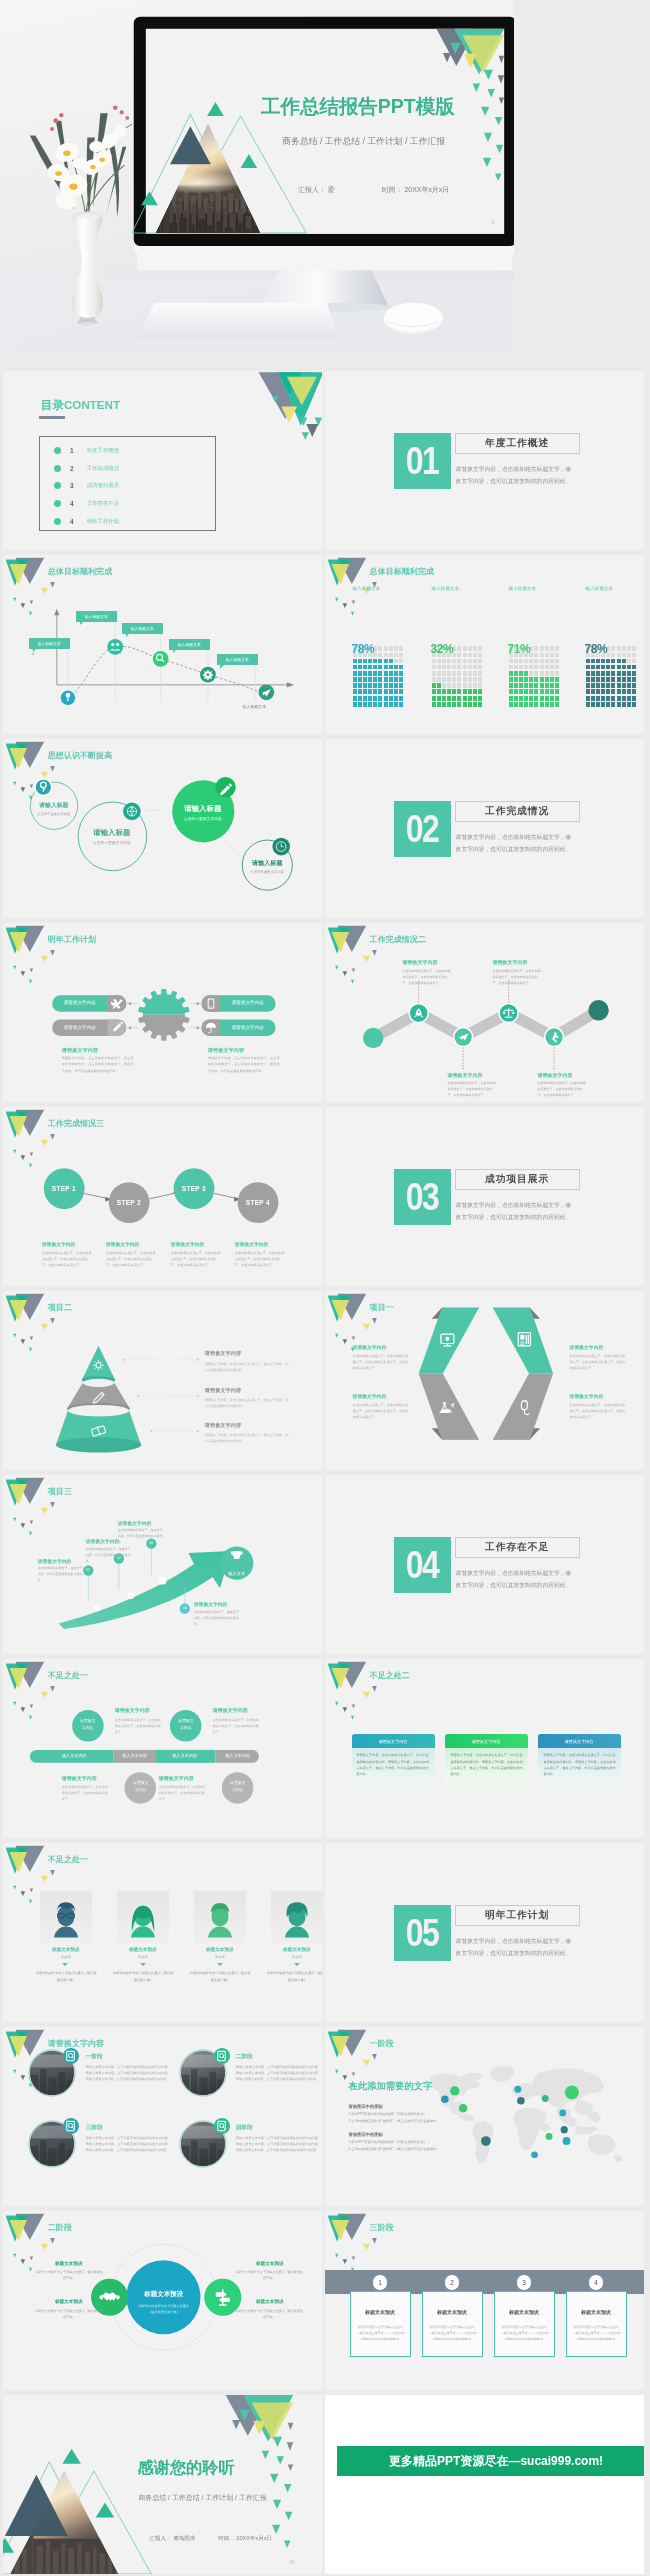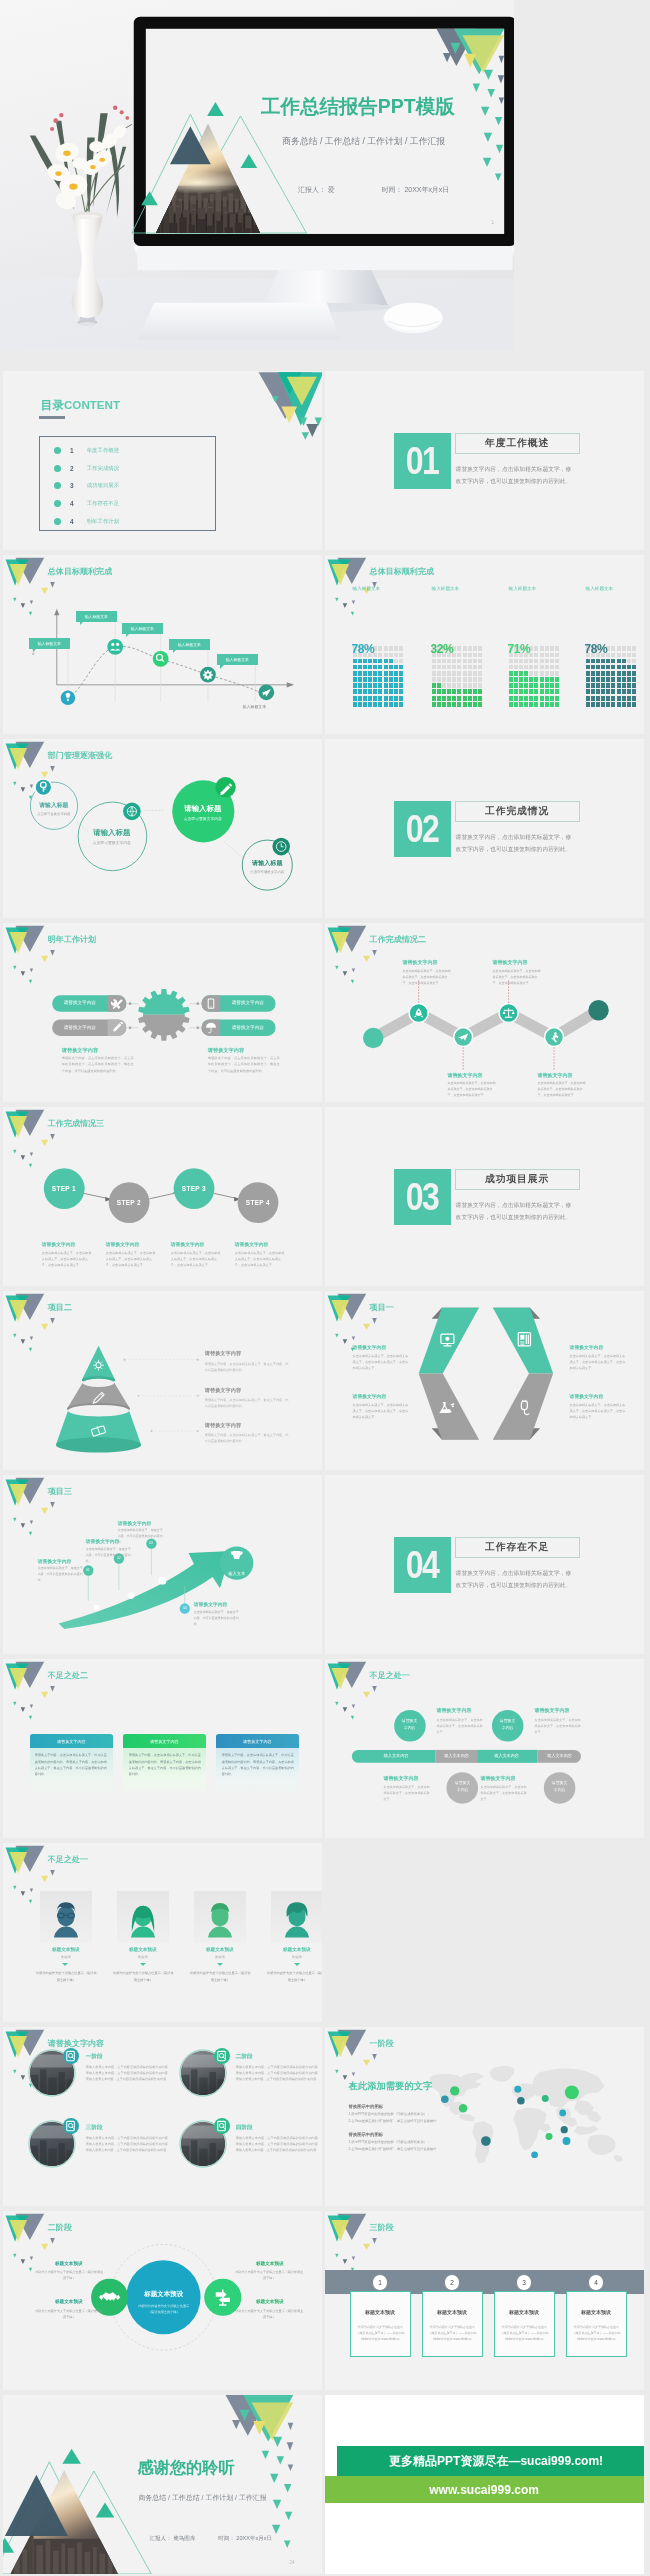--- a/index.html
+++ b/index.html
@@ -876,21 +876,21 @@
             <div style="position: absolute; left: 260px; top: 87px; font-size: 12px; font-weight: bold; letter-spacing: -0.5px; color: rgb(60, 127, 134);">78%</div>
           </div>
     </div>
   </div>
 
   <div class="row">
     <div class="slide">
       <svg class="deco" viewBox="0 0 120 100">
             <use href="#decoTris"></use>
           </svg>
-      <div class="stitle">部门管理逐渐强化</div>
+      <div class="stitle">思想认识不断提高</div>
       <svg class="abs" style="left:0;top:0;width:319px;height:179px" viewBox="0 0 344 193">
         <g stroke="#cfcfcf" stroke-width="0.6" fill="none" stroke-dasharray="2,1.6">
           <path d="M80 90 L92 100"></path>
               <path d="M153 77 L173 77"></path>
               <path d="M238 110 L258 128"></path>
         </g>
         <circle cx="55" cy="72" r="25.5" fill="none" stroke="#4aa9a0" stroke-width="0.8"></circle>
         <circle cx="118" cy="105" r="37" fill="none" stroke="#3da88f" stroke-width="0.9"></circle>
         <circle cx="216" cy="78" r="33.5" fill="#2bcc76"></circle>
         <circle cx="285" cy="136" r="27" fill="none" stroke="#2a8c74" stroke-width="0.9"></circle>
@@ -1304,43 +1304,20 @@
             <span>04</span>
           </div>
       <div class="sechead">
             <span>工作存在不足</span>
           </div>
       <div class="secdesc">请替换文字内容，点击添加相关标题文字，修改文字内容，也可以直接复制你的内容到此。</div>
     </div>
   </div>
 
   <div class="row">
-    <div class="slide right">
-      <svg class="deco" viewBox="0 0 120 100">
-            <use href="#decoTris"></use>
-          </svg>
-      <div class="stitle">不足之处二</div>
-      <div id="lack2">
-            <div style="position: absolute; left: 27px; top: 75px; width: 83px; height: 63px; background: linear-gradient(rgb(201, 233, 238) 0%, rgb(220, 240, 234) 40%, rgb(238, 246, 241) 72%, rgb(242, 242, 242) 100%); border-radius: 2.8px;"></div>
-            <div style="position: absolute; left: 27px; top: 75px; width: 83px; height: 14px; background: linear-gradient(90deg, rgb(42, 166, 192) 0%, rgb(53, 184, 186) 100%); border-radius: 2.8px 2.8px 0px 0px; display: flex; align-items: center; justify-content: center;">
-              <span style="color:#fff;font-size:4.1px">请替换文字内容</span>
-            </div>
-            <div style="position: absolute; left: 32px; top: 93px; width: 72px; font-size: 3.1px; line-height: 2; color: rgb(111, 130, 136); text-align: justify;">请替换文字内容，点击添加相关标题文字，也可以直接复制你的内容到此。请替换文字内容，点击添加相关标题文字，修改文字内容，也可以直接复制你的内容到此。</div>
-            <div style="position: absolute; left: 120px; top: 75px; width: 83px; height: 63px; background: linear-gradient(rgb(198, 240, 210) 0%, rgb(221, 245, 223) 40%, rgb(239, 249, 238) 72%, rgb(242, 242, 242) 100%); border-radius: 2.8px;"></div>
-            <div style="position: absolute; left: 120px; top: 75px; width: 83px; height: 14px; background: linear-gradient(90deg, rgb(31, 201, 106) 0%, rgb(58, 217, 111) 100%); border-radius: 2.8px 2.8px 0px 0px; display: flex; align-items: center; justify-content: center;">
-              <span style="color:#fff;font-size:4.1px">请替换文字内容</span>
-            </div>
-            <div style="position: absolute; left: 126px; top: 93px; width: 72px; font-size: 3.1px; line-height: 2; color: rgb(111, 130, 136); text-align: justify;">请替换文字内容，点击添加相关标题文字，也可以直接复制你的内容到此。请替换文字内容，点击添加相关标题文字，修改文字内容，也可以直接复制你的内容到此。</div>
-            <div style="position: absolute; left: 213px; top: 75px; width: 83px; height: 63px; background: linear-gradient(rgb(198, 226, 240) 0%, rgb(219, 238, 241) 40%, rgb(238, 245, 244) 72%, rgb(242, 242, 242) 100%); border-radius: 2.8px;"></div>
-            <div style="position: absolute; left: 213px; top: 75px; width: 83px; height: 14px; background: linear-gradient(90deg, rgb(46, 143, 192) 0%, rgb(58, 166, 196) 100%); border-radius: 2.8px 2.8px 0px 0px; display: flex; align-items: center; justify-content: center;">
-              <span style="color:#fff;font-size:4.1px">请替换文字内容</span>
-            </div>
-            <div style="position: absolute; left: 219px; top: 93px; width: 72px; font-size: 3.1px; line-height: 2; color: rgb(111, 130, 136); text-align: justify;">请替换文字内容，点击添加相关标题文字，也可以直接复制你的内容到此。请替换文字内容，点击添加相关标题文字，修改文字内容，也可以直接复制你的内容到此。</div>
-          </div>
-    </div>
     <div class="slide">
       <svg class="deco" viewBox="0 0 120 100">
             <use href="#decoTris"></use>
           </svg>
       <div class="stitle">不足之处一</div>
       <svg class="abs" style="left:0;top:0;width:319px;height:179px" viewBox="0 0 344 193">
         <path d="M36 98 h83 v14 h-83 a7 7 0 0 1 0 -14z" fill="#4ec5a8"></path>
         <rect x="119" y="98" width="45" height="14" fill="#a8a8a8"></rect>
         <rect x="164" y="98" width="65" height="14" fill="#4ec5a8"></rect>
         <path d="M229 98 h40 a7 7 0 0 1 0 14 h-40z" fill="#a8a8a8"></path>
@@ -1359,20 +1336,43 @@
             <div style="position: absolute; left: 123px; top: 121px; width: 30px; text-align: center; font-size: 3.9px; line-height: 1.7; color: rgb(255, 255, 255);">请替换文<br>字内容</div>
             <div style="position: absolute; left: 220px; top: 121px; width: 30px; text-align: center; font-size: 3.9px; line-height: 1.7; color: rgb(255, 255, 255);">请替换文<br>字内容</div>
             <div style="position: absolute; left: 112px; top: 48px; font-size: 5px; font-weight: bold; color: rgb(78, 197, 168);">请替换文字内容</div>
             <div style="position: absolute; left: 112px; top: 58px; width: 46px; font-size: 3px; line-height: 2; color: rgb(168, 168, 168); text-align: justify;">点击添加相关标题文字，点击添加相关标题文字，点击添加相关标题文字。</div>
             <div style="position: absolute; left: 210px; top: 48px; font-size: 5px; font-weight: bold; color: rgb(78, 197, 168);">请替换文字内容</div>
             <div style="position: absolute; left: 210px; top: 58px; width: 46px; font-size: 3px; line-height: 2; color: rgb(168, 168, 168); text-align: justify;">点击添加相关标题文字，点击添加相关标题文字，点击添加相关标题文字。</div>
             <div style="position: absolute; left: 59px; top: 116px; font-size: 5px; font-weight: bold; color: rgb(78, 197, 168);">请替换文字内容</div>
             <div style="position: absolute; left: 59px; top: 125px; width: 46px; font-size: 3px; line-height: 2; color: rgb(168, 168, 168); text-align: justify;">点击添加相关标题文字，点击添加相关标题文字，点击添加相关标题文字。</div>
             <div style="position: absolute; left: 156px; top: 116px; font-size: 5px; font-weight: bold; color: rgb(78, 197, 168);">请替换文字内容</div>
             <div style="position: absolute; left: 156px; top: 125px; width: 46px; font-size: 3px; line-height: 2; color: rgb(168, 168, 168); text-align: justify;">点击添加相关标题文字，点击添加相关标题文字，点击添加相关标题文字。</div>
+          </div>
+    </div>
+    <div class="slide right">
+      <svg class="deco" viewBox="0 0 120 100">
+            <use href="#decoTris"></use>
+          </svg>
+      <div class="stitle">不足之处二</div>
+      <div id="lack2">
+            <div style="position: absolute; left: 27px; top: 75px; width: 83px; height: 63px; background: linear-gradient(rgb(201, 233, 238) 0%, rgb(220, 240, 234) 40%, rgb(238, 246, 241) 72%, rgb(242, 242, 242) 100%); border-radius: 2.8px;"></div>
+            <div style="position: absolute; left: 27px; top: 75px; width: 83px; height: 14px; background: linear-gradient(90deg, rgb(42, 166, 192) 0%, rgb(53, 184, 186) 100%); border-radius: 2.8px 2.8px 0px 0px; display: flex; align-items: center; justify-content: center;">
+              <span style="color:#fff;font-size:4.1px">请替换文字内容</span>
+            </div>
+            <div style="position: absolute; left: 32px; top: 93px; width: 72px; font-size: 3.1px; line-height: 2; color: rgb(111, 130, 136); text-align: justify;">请替换文字内容，点击添加相关标题文字，也可以直接复制你的内容到此。请替换文字内容，点击添加相关标题文字，修改文字内容，也可以直接复制你的内容到此。</div>
+            <div style="position: absolute; left: 120px; top: 75px; width: 83px; height: 63px; background: linear-gradient(rgb(198, 240, 210) 0%, rgb(221, 245, 223) 40%, rgb(239, 249, 238) 72%, rgb(242, 242, 242) 100%); border-radius: 2.8px;"></div>
+            <div style="position: absolute; left: 120px; top: 75px; width: 83px; height: 14px; background: linear-gradient(90deg, rgb(31, 201, 106) 0%, rgb(58, 217, 111) 100%); border-radius: 2.8px 2.8px 0px 0px; display: flex; align-items: center; justify-content: center;">
+              <span style="color:#fff;font-size:4.1px">请替换文字内容</span>
+            </div>
+            <div style="position: absolute; left: 126px; top: 93px; width: 72px; font-size: 3.1px; line-height: 2; color: rgb(111, 130, 136); text-align: justify;">请替换文字内容，点击添加相关标题文字，也可以直接复制你的内容到此。请替换文字内容，点击添加相关标题文字，修改文字内容，也可以直接复制你的内容到此。</div>
+            <div style="position: absolute; left: 213px; top: 75px; width: 83px; height: 63px; background: linear-gradient(rgb(198, 226, 240) 0%, rgb(219, 238, 241) 40%, rgb(238, 245, 244) 72%, rgb(242, 242, 242) 100%); border-radius: 2.8px;"></div>
+            <div style="position: absolute; left: 213px; top: 75px; width: 83px; height: 14px; background: linear-gradient(90deg, rgb(46, 143, 192) 0%, rgb(58, 166, 196) 100%); border-radius: 2.8px 2.8px 0px 0px; display: flex; align-items: center; justify-content: center;">
+              <span style="color:#fff;font-size:4.1px">请替换文字内容</span>
+            </div>
+            <div style="position: absolute; left: 219px; top: 93px; width: 72px; font-size: 3.1px; line-height: 2; color: rgb(111, 130, 136); text-align: justify;">请替换文字内容，点击添加相关标题文字，也可以直接复制你的内容到此。请替换文字内容，点击添加相关标题文字，修改文字内容，也可以直接复制你的内容到此。</div>
           </div>
     </div>
   </div>
 
   <div class="row">
     <div class="slide">
       <svg class="deco" viewBox="0 0 120 100">
             <use href="#decoTris"></use>
           </svg>
       <div class="stitle">不足之处一</div>
@@ -1414,20 +1414,29 @@
             <svg viewBox="0 0 56 56" style="position: absolute; left: 268px; top: 48px; width: 52px; height: 52px;">
               <path d="M28 16 a9 9 0 0 1 9 9 v4 a9 9 0 0 1 -18 0 v-4 a9 9 0 0 1 9 -9z" fill="#2fa890"></path>
               <path d="M17 28 q-2 -16 11 -16 q13 0 11 16 q-2 -6 -4 -8 q-5 6 -11 2 q-4 2 -7 6z" fill="#238f78"></path>
               <path d="M28 38 q11 1 13 12 h-26 q2 -11 13 -12z" fill="#2fa890"></path>
             </svg>
             <div style="position: absolute; left: 268px; top: 104px; width: 52px; text-align: center; font-size: 4.6px; font-weight: bold; color: rgb(78, 197, 168);">标题文本预设</div>
             <div style="position: absolute; left: 268px; top: 112px; width: 52px; text-align: center; font-size: 3.3px; color: rgb(168, 168, 168);">关键词</div>
             <div style="position: absolute; left: 291px; top: 120px; width: 0px; height: 0px; border-left: 3.7px solid transparent; border-right: 3.7px solid transparent; border-top: 3.3px solid rgb(78, 197, 168);"></div>
             <div style="position: absolute; left: 263px; top: 127px; width: 63px; text-align: center; font-size: 3.2px; line-height: 1.95; color: rgb(143, 143, 143);">此部分内容作为文字排版占位显示（建议使用主题字体）</div>
           </div>
+    </div>
+    <div class="slide right">
+      <div class="numbox">
+            <span>05</span>
+          </div>
+      <div class="sechead">
+            <span>明年工作计划</span>
+          </div>
+      <div class="secdesc">请替换文字内容，点击添加相关标题文字，修改文字内容，也可以直接复制你的内容到此。</div>
     </div>
   </div>
 
   <div class="row">
     <div class="slide">
       <svg class="deco" viewBox="0 0 120 100">
             <use href="#decoTris"></use>
           </svg>
       <div class="stitle">请替换文字内容</div>
       <div id="planItems">
@@ -1755,23 +1764,20 @@
         <text x="146" y="113" font-family="Liberation Sans, sans-serif" font-size="7.5" fill="#7a7f87">商务总结 / 工作总结 / 工作计划 / 工作汇报</text>
         <text x="158" y="156" font-family="Liberation Sans, sans-serif" font-size="6" fill="#7a7f87">汇报人： 菜鸟图库</text>
         <text x="232" y="156" font-family="Liberation Sans, sans-serif" font-size="6" fill="#7a7f87">时间： 20XX年x月x日</text>
         <text x="309" y="182" font-family="Liberation Sans, sans-serif" font-size="5" fill="#b9bcc0">24</text>
       </svg>
     </div>
     <div class="slide right" style="background:#ffffff">
       <div class="abs" style="left:12px;top:51px;width:319px;height:30px;background:#12a66f;display:flex;align-items:center;justify-content:center">
         <span style="color:#fff;font-weight:bold;font-size:12px">更多精品PPT资源尽在—sucai999.com!</span>
       </div>
-      <div class="abs" style="left:0;top:81px;width:319px;height:27px;background:#7ac143;display:flex;align-items:center;justify-content:center">
-        <span style="color:#fff;font-weight:bold;font-size:12px">www.sucai999.com</span>
-      </div>
     </div>
   </div>
 
   </div>
 
   <svg width="0" height="0" style="position:absolute" aria-hidden="true">
     <defs>
       <g id="decoTris">
         <polygon points="13.5,2.7 44.5,2.7 29,31" fill="#7f8b9a"></polygon>
         <polygon points="2.8,4.5 23,4.5 13,33" fill="#2dbca2"></polygon>

